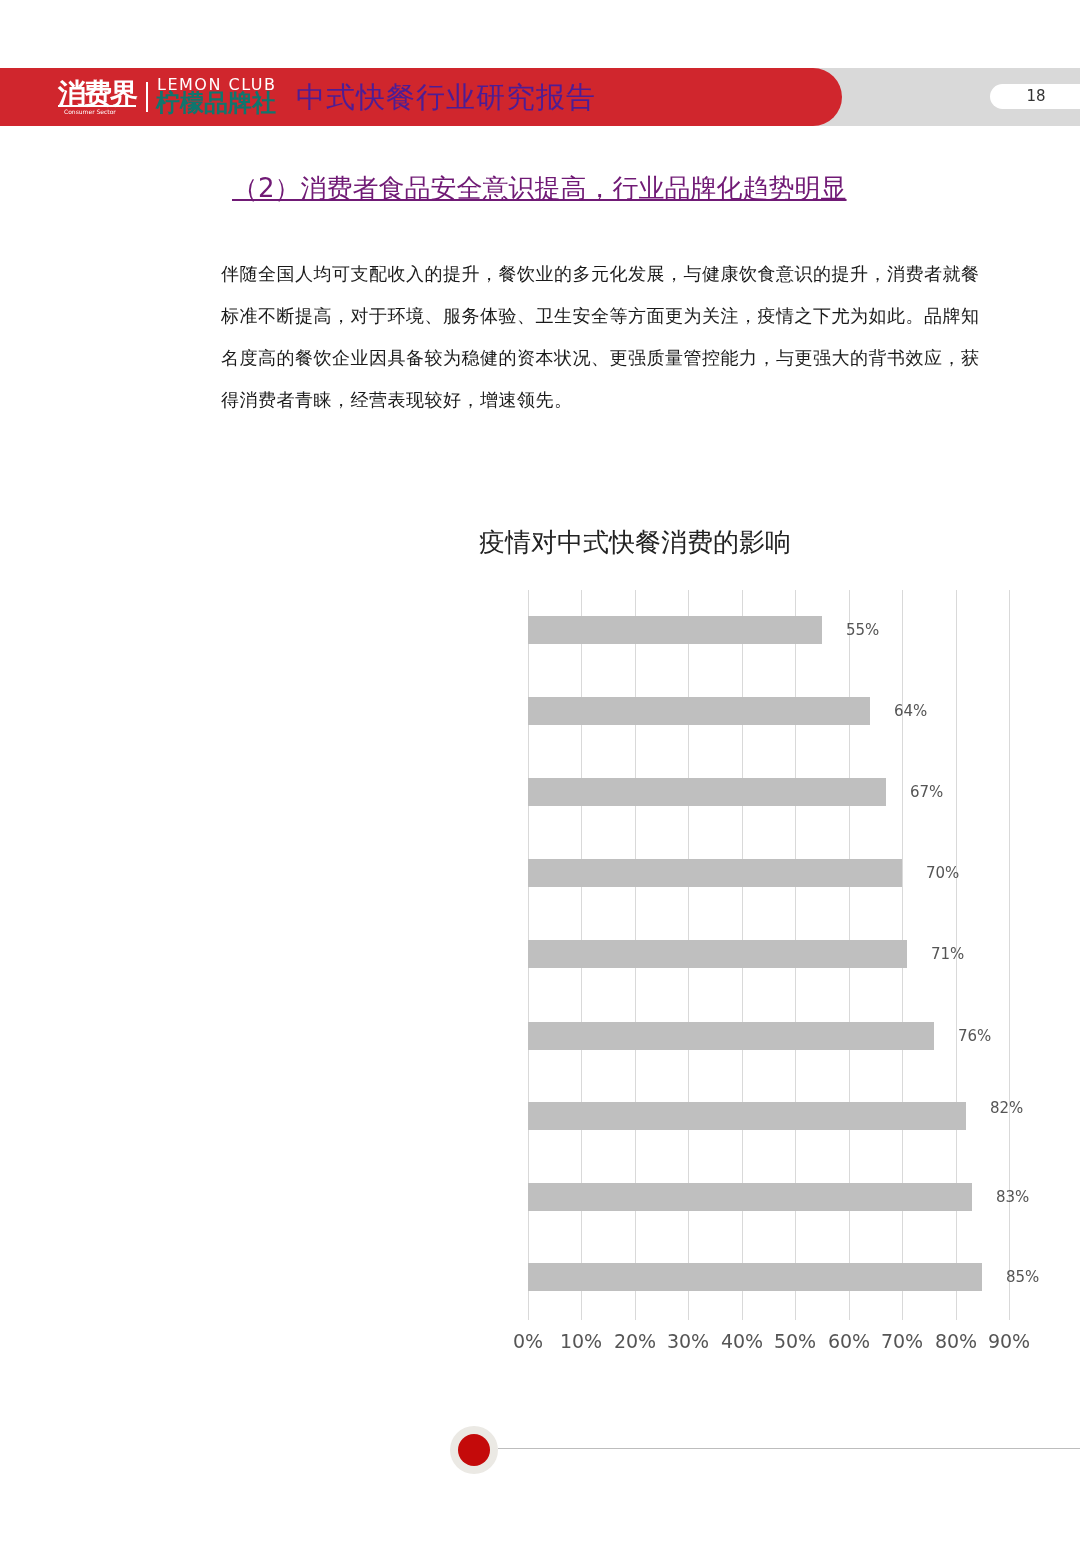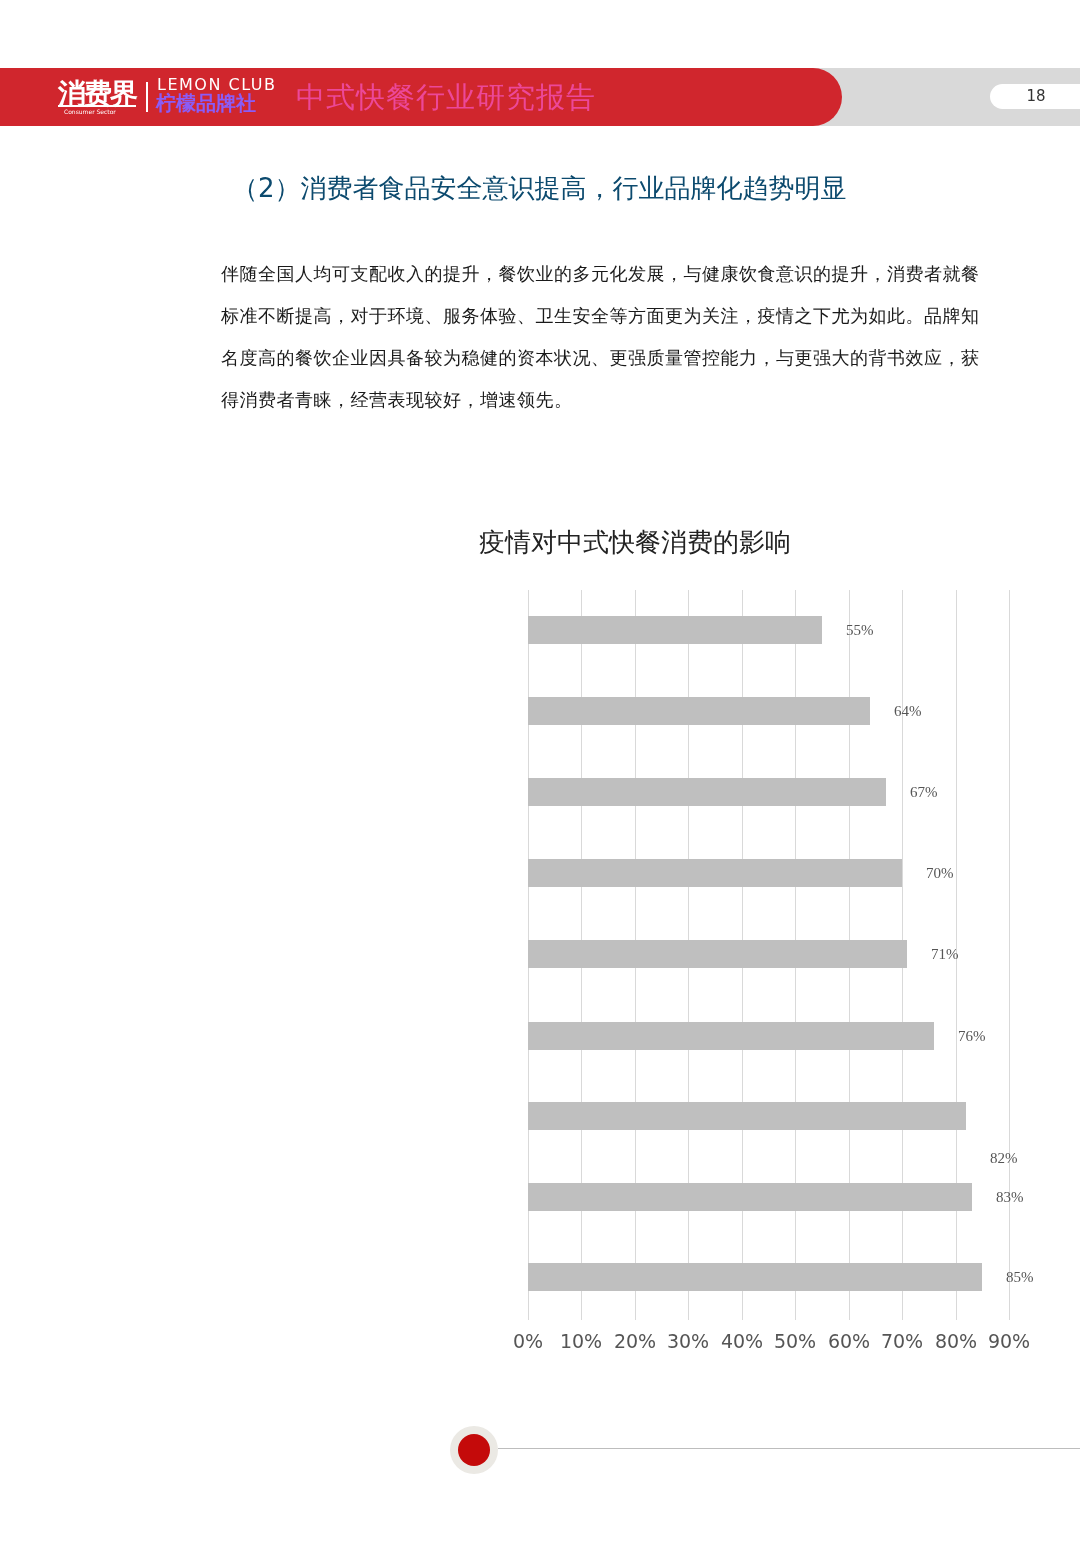--- a/index.html
+++ b/index.html
@@ -3,31 +3,31 @@
 <meta charset="utf-8">
 <style>
   html,body{margin:0;padding:0;background:#ffffff;}
   body{width:1080px;height:1560px;position:relative;overflow:hidden;font-family:"DejaVu Sans","Liberation Sans",sans-serif;}
   .header-bg{position:absolute;left:0;top:68px;width:1080px;height:58px;background:#d9d9d9;}
   .header-red{position:absolute;left:0;top:68px;width:842px;height:58px;background:#d0262d;border-radius:0 29px 29px 0;}
   .logo-cn{position:absolute;left:58px;top:78px;color:#fff;font-size:28px;font-weight:bold;letter-spacing:-2px;line-height:32px;text-decoration:underline;}
   .logo-sub{position:absolute;left:64px;top:108px;color:#fff;font-size:6px;line-height:8px;}
   .logo-divider{position:absolute;left:146px;top:82px;width:2px;height:30px;background:#fff;}
   .club-en{position:absolute;left:157px;top:78px;color:#fff;font-size:16px;letter-spacing:1.5px;line-height:14px;}
-  .club-cn{position:absolute;left:156px;top:92px;color:#8b5cf6;font-size:20px;font-weight:bold;line-height:22px;text-align:center;}
-  .report-title{position:absolute;left:296px;top:78px;color:#ec4899;font-size:29px;line-height:38px;letter-spacing:1px;}
+  .club-cn{position:absolute;left:156px;top:92px;color:#0f766e;font-size:24px;font-weight:bold;line-height:22px;text-align:center;}
+  .report-title{position:absolute;left:296px;top:78px;color:#4c1d95;font-size:29px;line-height:38px;letter-spacing:1px;}
   .page-pill{position:absolute;left:990px;top:84px;width:95px;height:25px;background:#fff;border-radius:13px 0 0 13px;}
   .page-num{position:absolute;left:990px;top:84px;width:92px;height:25px;line-height:25px;text-align:center;color:#333;font-size:15px;}
-  .section-title{position:absolute;left:232px;top:170px;color:#0c4a6e;font-size:26px;line-height:36px;}
+  .section-title{position:absolute;left:232px;top:170px;color:#701a75;font-size:26px;line-height:36px;text-decoration:underline;}
   .body-text{position:absolute;left:221px;top:253px;width:772px;color:#1a1a1a;font-size:18px;line-height:42px;letter-spacing:0.5px;}
   .chart-title{position:absolute;left:0;top:524px;width:1270px;text-align:center;color:#222;font-size:26px;line-height:36px;}
   .chart{position:absolute;left:0;top:0;}
   .gridline{position:absolute;top:590px;height:730px;width:1px;background:#d9d9d9;}
   .bar{position:absolute;height:28px;background:#bfbfbf;}
-  .val-label{position:absolute;color:#555;font-size:15px;line-height:28px;font-family:Liberation Serif, serif;}
+  .val-label{position:absolute;color:#555;font-size:15px;line-height:28px;}
   .tick-label{position:absolute;top:1327px;width:60px;margin-left:-30px;text-align:center;color:#555;font-size:19px;line-height:28px;}
   .footer-line{position:absolute;left:498px;top:1448px;width:582px;height:1px;background:#bdbdbd;}
   .footer-dot-outer{position:absolute;left:450px;top:1426px;width:48px;height:48px;border-radius:50%;background:#ebe9e4;}
   .footer-dot-inner{position:absolute;left:458px;top:1434px;width:32px;height:32px;border-radius:50%;background:#c40a0a;}
 </style>
 </head>
 <body>
 
 <div class="header-bg"></div>
 <div class="header-red"></div>
@@ -71,21 +71,21 @@
     <div class="val-label" style="left: 894px; top: 697px;">64%</div>
     <div class="bar" style="left: 528px; top: 778px; width: 358px; background: rgb(191, 191, 191);"></div>
     <div class="val-label" style="left: 910px; top: 778px;">67%</div>
     <div class="bar" style="left: 528px; top: 859px; width: 374px; background: rgb(191, 191, 191);"></div>
     <div class="val-label" style="left: 926px; top: 859px;">70%</div>
     <div class="bar" style="left: 528px; top: 940px; width: 379px; background: rgb(191, 191, 191);"></div>
     <div class="val-label" style="left: 931px; top: 940px;">71%</div>
     <div class="bar" style="left: 528px; top: 1022px; width: 406px; background: rgb(191, 191, 191);"></div>
     <div class="val-label" style="left: 958px; top: 1022px;">76%</div>
     <div class="bar" style="left: 528px; top: 1102px; width: 438px; background: rgb(191, 191, 191);"></div>
-    <div class="val-label" style="left: 990px; top: 1144px;">82%</div>
+    <div class="val-label" style="left: 990px; top: 1094px;">82%</div>
     <div class="bar" style="left: 528px; top: 1183px; width: 444px; background: rgb(191, 191, 191);"></div>
     <div class="val-label" style="left: 996px; top: 1183px;">83%</div>
     <div class="bar" style="left: 528px; top: 1263px; width: 454px; background: rgb(191, 191, 191);"></div>
     <div class="val-label" style="left: 1006px; top: 1263px;">85%</div>
   </div>
 
 <div class="footer-line"></div>
 <div class="footer-dot-outer"></div>
 <div class="footer-dot-inner"></div>
 

